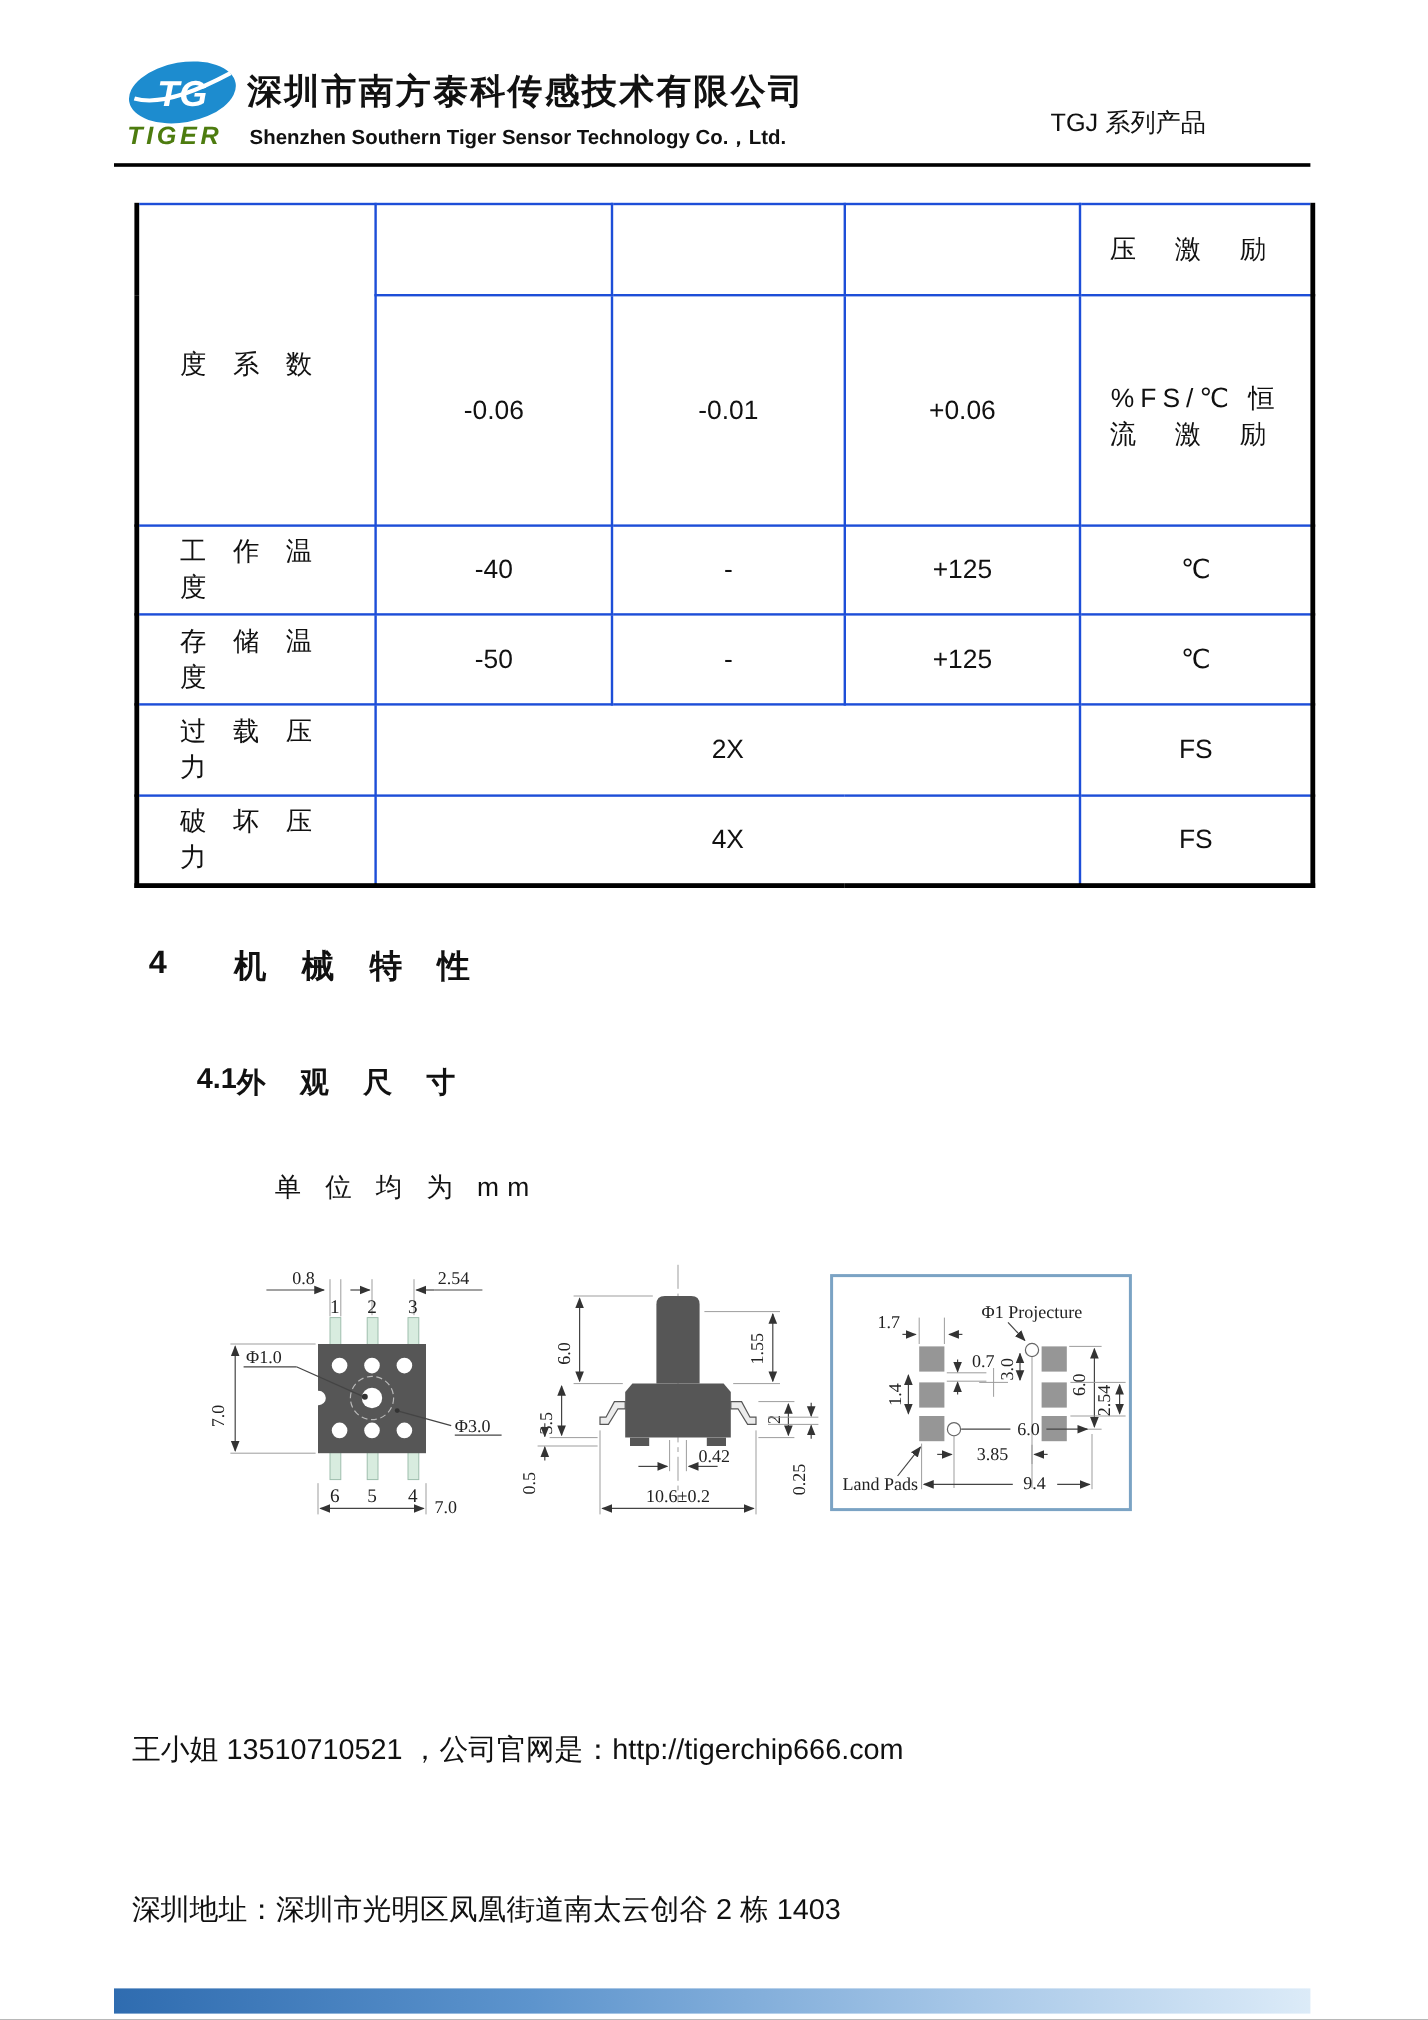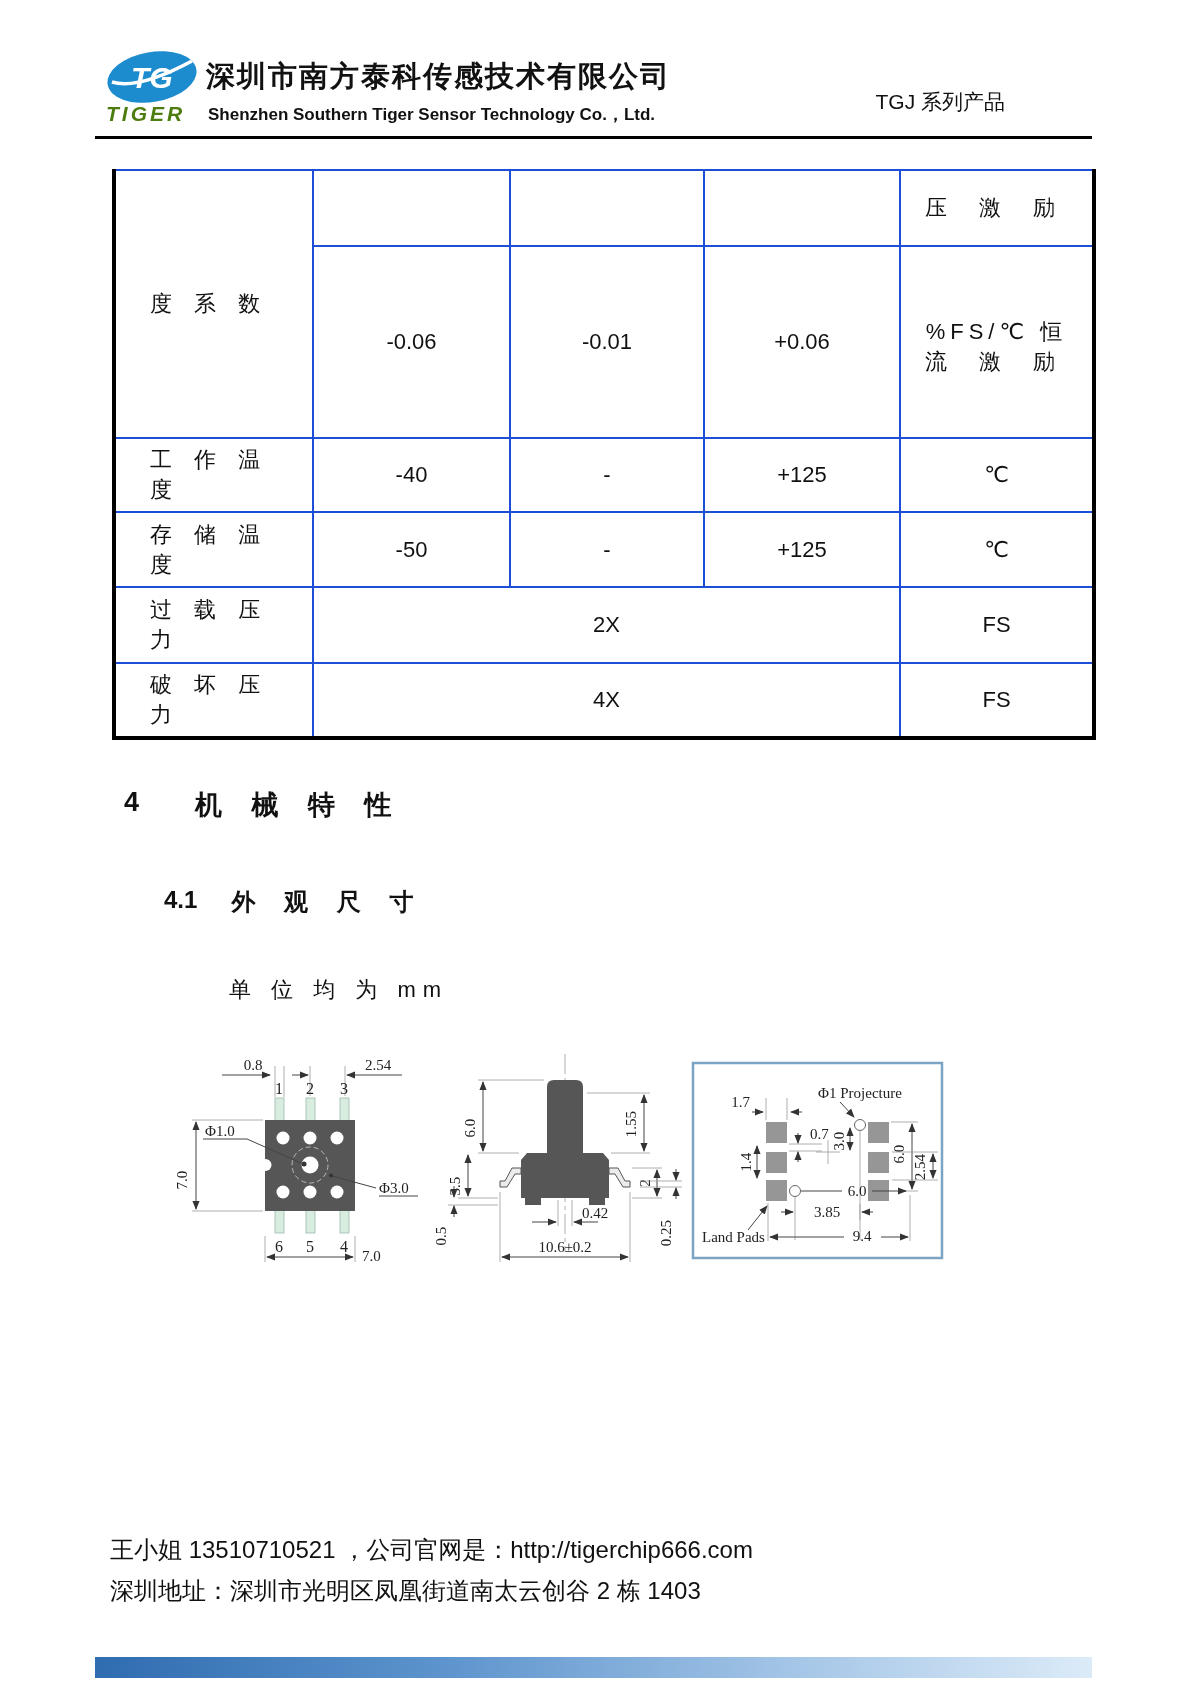--- a/index.html
+++ b/index.html
@@ -22,25 +22,25 @@
   td.val{text-align:center;}
   td.unitc{text-align:center;}
   .unit-wide{letter-spacing:13px;}
   .unit-flex{display:flex;flex-direction:column;justify-content:center;
              align-items:center;height:138px;padding:30px 0 20px;}
   .unit-flex .l1{letter-spacing:5px;}
   .unit-flex .l2{letter-spacing:13px;}
   
   .sec-h{left:124px;top:787px;font-size:27px;font-weight:700;display:flex;gap:56px;}
   .sec-h .t{letter-spacing:11px;}
-  .sub-h{left:164px;top:886px;font-size:24px;font-weight:700;display:flex;gap:34px;}
+  .sub-h{left:164px;top:886px;font-size:24px;font-weight:700;display:flex;}
   .sub-h .t{letter-spacing:11px;}
   .note{left:229px;top:975px;font-size:22px;font-weight:500;letter-spacing:7px;}
   
-  .f1{left:110px;top:1534px;font-size:24px;}
+  .f1{left:110px;top:1442px;font-size:24px;}
   .f2{left:110px;top:1575px;font-size:24px;}
   .foot-bar{left:95px;top:1657px;width:997px;height:21px;
             background:linear-gradient(90deg,#2f6cb0 0%,#5d94cd 35%,#a8c8e8 72%,#dcebf8 100%);}
   
   svg text.dim{font-family:"Liberation Serif","DejaVu Serif",serif;font-size:15px;fill:#222;}
   svg text.pinlbl{font-family:"Liberation Serif","DejaVu Serif",serif;font-size:16px;fill:#222;}
   svg .dl{stroke:#444;stroke-width:1;fill:none;}
   svg .thin{stroke:#999;stroke-width:0.8;fill:none;}
 </style>
 </head>

